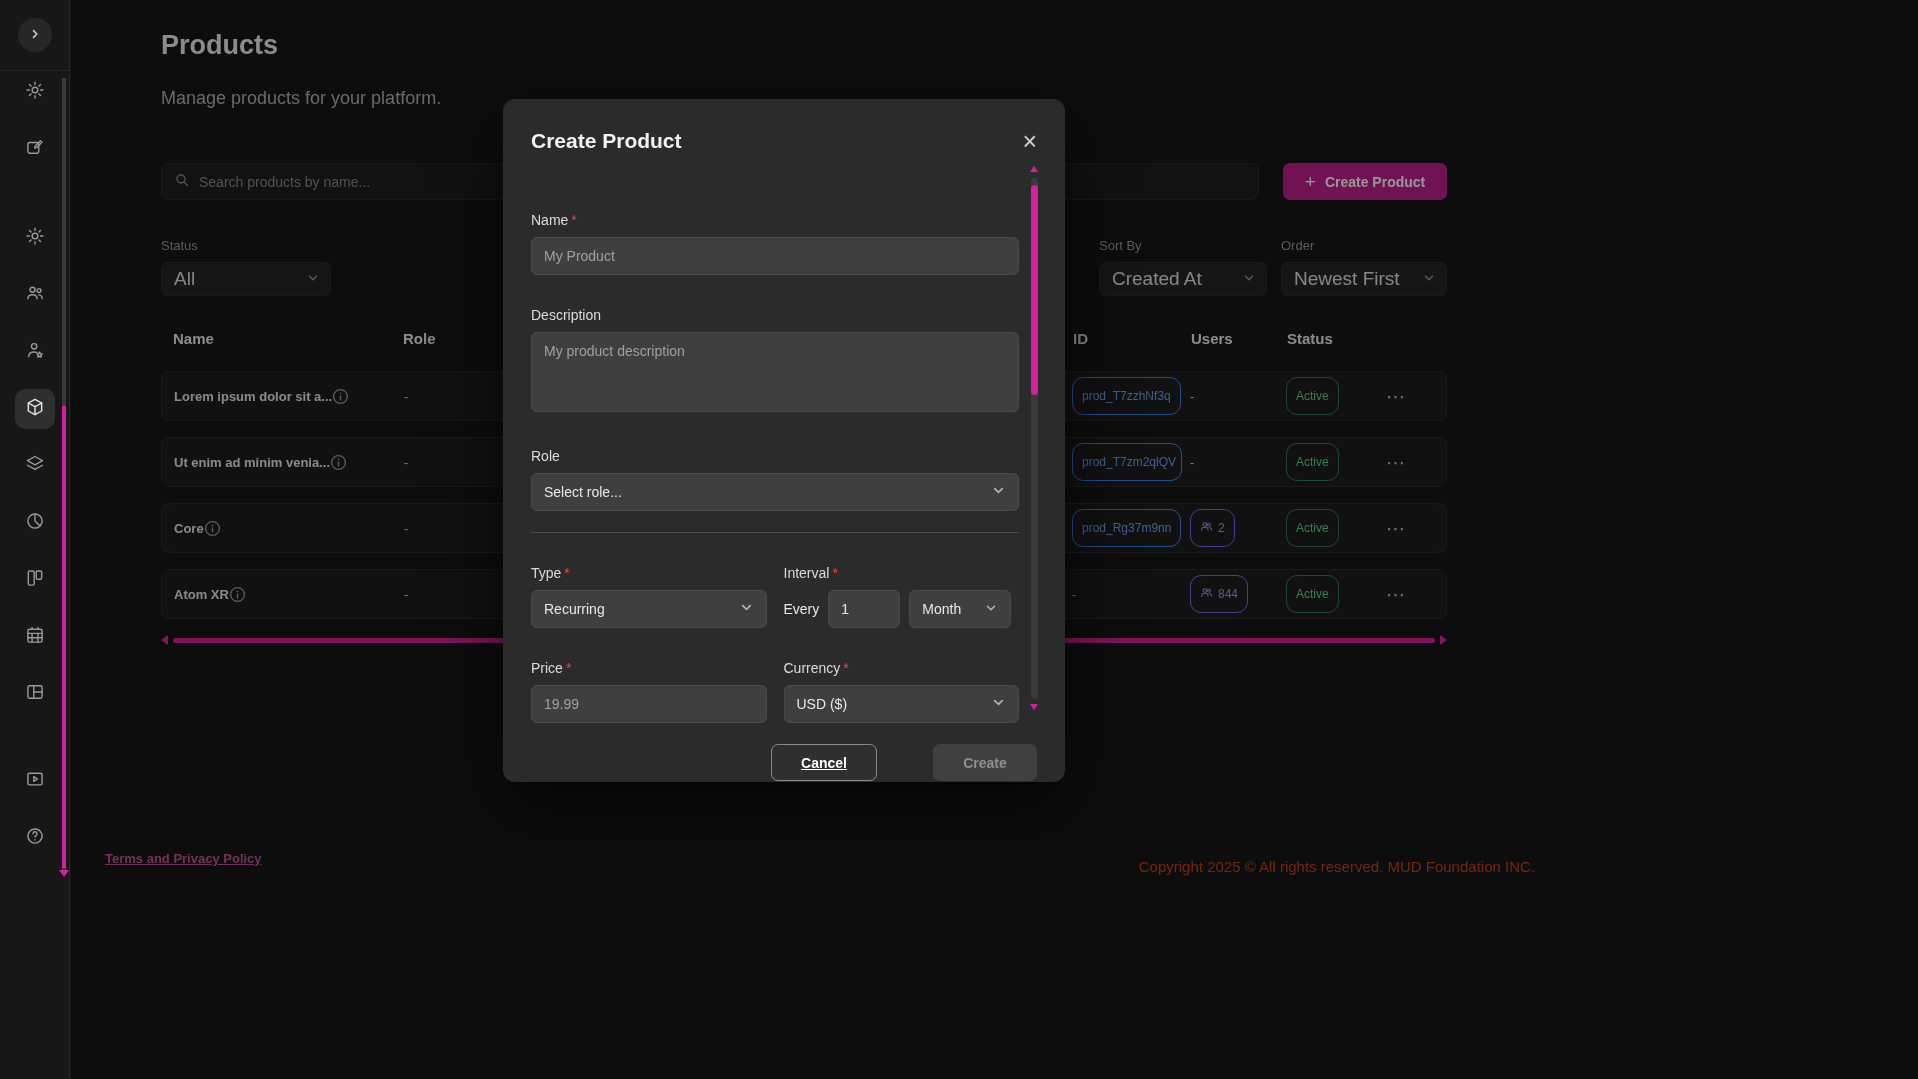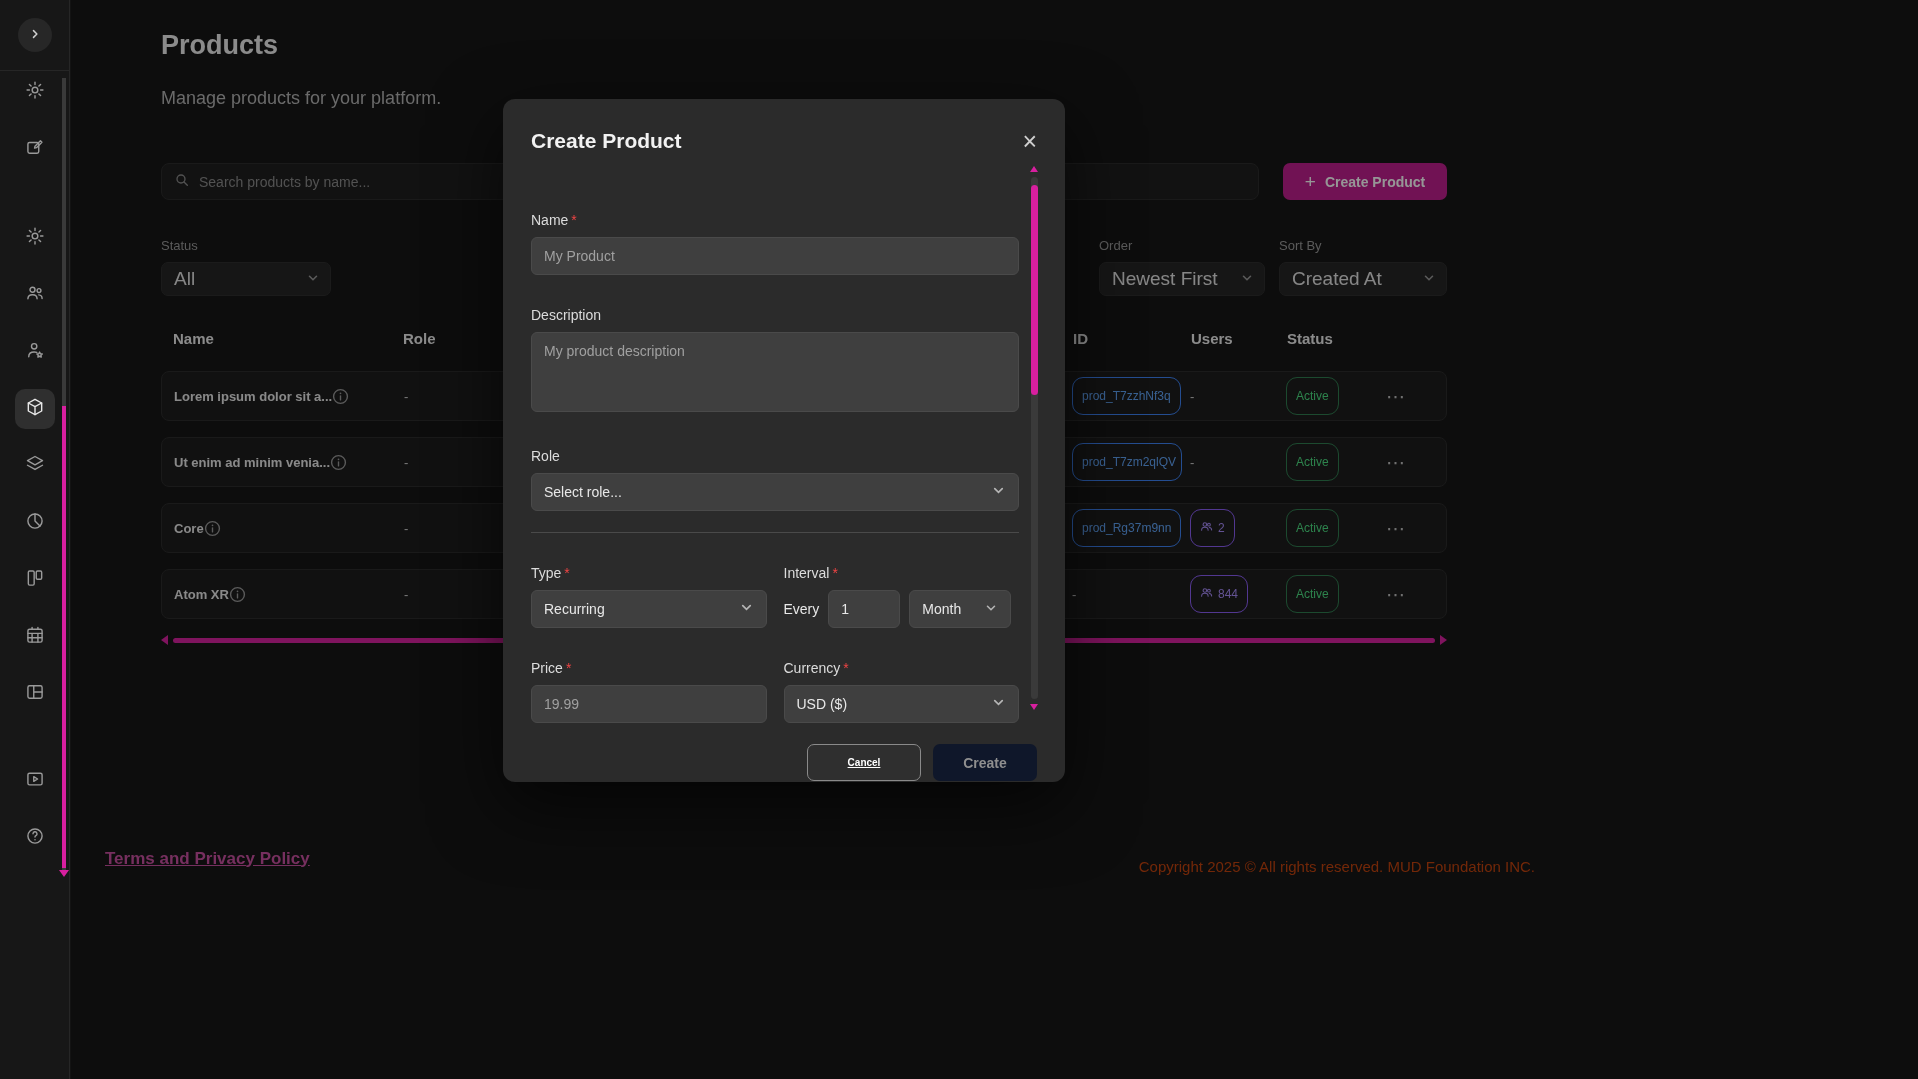--- a/index.html
+++ b/index.html
@@ -66,21 +66,21 @@
   .dots-btn { background:none; border:none; color:#bdbdbd; font-size:19px; letter-spacing:1px; cursor:pointer; }
 
   
   .h-scroll { margin-top:3px; display:flex; align-items:center; gap:5px; height:10px; }
   .h-arrow-left { width:0; height:0; border-top:5px solid transparent; border-bottom:5px solid transparent; border-right:7px solid #d81f9f; }
   .h-arrow-right { width:0; height:0; border-top:5px solid transparent; border-bottom:5px solid transparent; border-left:7px solid #d81f9f; }
   .h-bar { flex:1; height:5px; background:#d81f9f; border-radius:3px; cursor:pointer; }
 
   
   .page-footer { position:absolute; left:34px; top:842px; width:1430px; display:flex; justify-content:space-between; align-items:center; }
-  .terms-link { color:#c94fa0; font-size:17px; font-weight:700; text-decoration:underline; cursor:pointer; }
+  .terms-link { color:#c94fa0; font-size:13px; font-weight:700; text-decoration:underline; cursor:pointer; }
   .copyright { color:#c2410c; font-size:15px;margin-top:16px; }
 
   
   .overlay { position:absolute; left:71px; top:0; right:0; bottom:0; background:rgba(5,5,5,0.42); z-index:5; }
   .modal { position:absolute; left:503px; top:99px; width:562px; height:683px; background:#2b2b2b;
     border-radius:12px; box-shadow:0 24px 70px rgba(0,0,0,0.65); z-index:10;
     padding:30px 28px 24px; display:flex; flex-direction:column; }
   .modal-header { display:flex; justify-content:space-between; align-items:flex-start; margin-bottom:26px; }
   .modal-title { font-size:21px; font-weight:700; color:#f2f2f2; }
   .close-btn { font-size:25px; color:#cfcfcf; line-height:1; cursor:pointer; background:none; border:none; }
@@ -93,24 +93,24 @@
   .input::placeholder { color:#a0a0a0; }
   textarea.input { height:80px; padding-top:10px; resize:none; }
   .mselect { display:flex; align-items:center; justify-content:space-between; cursor:pointer; }
   .divider { border:none; border-top:1px solid #4a4a4a; margin:4px 0 22px; }
   .two-col { display:grid; grid-template-columns:1fr 1fr; gap:17px; }
   .interval-row { display:flex; align-items:center; gap:9px; }
   .every-label { font-size:14px; color:#e8e8e8; }
   .interval-input { width:72px; }
   .unit-select { width:102px; }
   .modal-footer { display:flex; justify-content:flex-end; gap:12px; }
-  .btn-cancel { width:114px; height:37px; background:#2f2f2f; border:1px solid #8a8a8a; border-radius:7px;
-    color:#fff; font-weight:700; font-size:10px; cursor:pointer; font-family:inherit;text-decoration:underline; }
-  .btn-create { width:104px; height:37px; background:#0f172a; border:none; border-radius:7px;
-    color:#8f8f8f; font-weight:700; font-size:14px; font-family:inherit; }
+  .btn-cancel { width:106px; height:37px; background:#2f2f2f; border:1px solid #8a8a8a; border-radius:7px;
+    color:#fff; font-weight:700; font-size:14px; cursor:pointer; font-family:inherit;text-decoration:underline; }
+  .btn-create { width:104px; height:37px; background:#404040; border:none; border-radius:7px;
+    color:#8f8f8f; font-weight:700; font-size:14px; font-family:inherit;margin-left:44px; }
   .m-scroll { position:absolute; right:27px; top:78px; width:7px; height:522px; background:#3a3a3a; border-radius:4px; }
   .m-thumb { position:absolute; left:0; top:8px; width:7px; height:210px; background:#d81f9f; border-radius:4px; cursor:pointer; }
   .m-up { position:absolute; left:-1px; top:-11px; width:0; height:0;
     border-left:4px solid transparent; border-right:4px solid transparent; border-bottom:6px solid #d81f9f; }
   .m-down { position:absolute; left:-1px; bottom:-11px; width:0; height:0;
     border-left:4px solid transparent; border-right:4px solid transparent; border-top:6px solid #d81f9f; }
 </style>
 </head>
 <body>
 
@@ -243,32 +243,32 @@
           <span class="filter-label">Status</span>
           <div class="select w-status">
             <span>All</span>
             <span><svg width="14" height="14" viewBox="0 0 16 16" fill="none" stroke="#9a9a9a" stroke-width="1.8" stroke-linecap="round">
                   <path d="M4 6l4 4 4-4"></path>
                 </svg></span>
           </div>
         </div>
         <div class="filters-right">
           <div class="filter">
-            <span class="filter-label">Order</span>
-            <div class="select w-order">
-              <span>Newest First</span>
+            <span class="filter-label">Sort By</span>
+            <div class="select w-sort">
+              <span>Created At</span>
               <span><svg width="14" height="14" viewBox="0 0 16 16" fill="none" stroke="#9a9a9a" stroke-width="1.8" stroke-linecap="round">
                     <path d="M4 6l4 4 4-4"></path>
                   </svg></span>
             </div>
           </div>
           <div class="filter">
-            <span class="filter-label">Sort By</span>
-            <div class="select w-sort">
-              <span>Created At</span>
+            <span class="filter-label">Order</span>
+            <div class="select w-order">
+              <span>Newest First</span>
               <span><svg width="14" height="14" viewBox="0 0 16 16" fill="none" stroke="#9a9a9a" stroke-width="1.8" stroke-linecap="round">
                     <path d="M4 6l4 4 4-4"></path>
                   </svg></span>
             </div>
           </div>
         </div>
       </div>
 
       <div class="table">
         <div class="thead">

